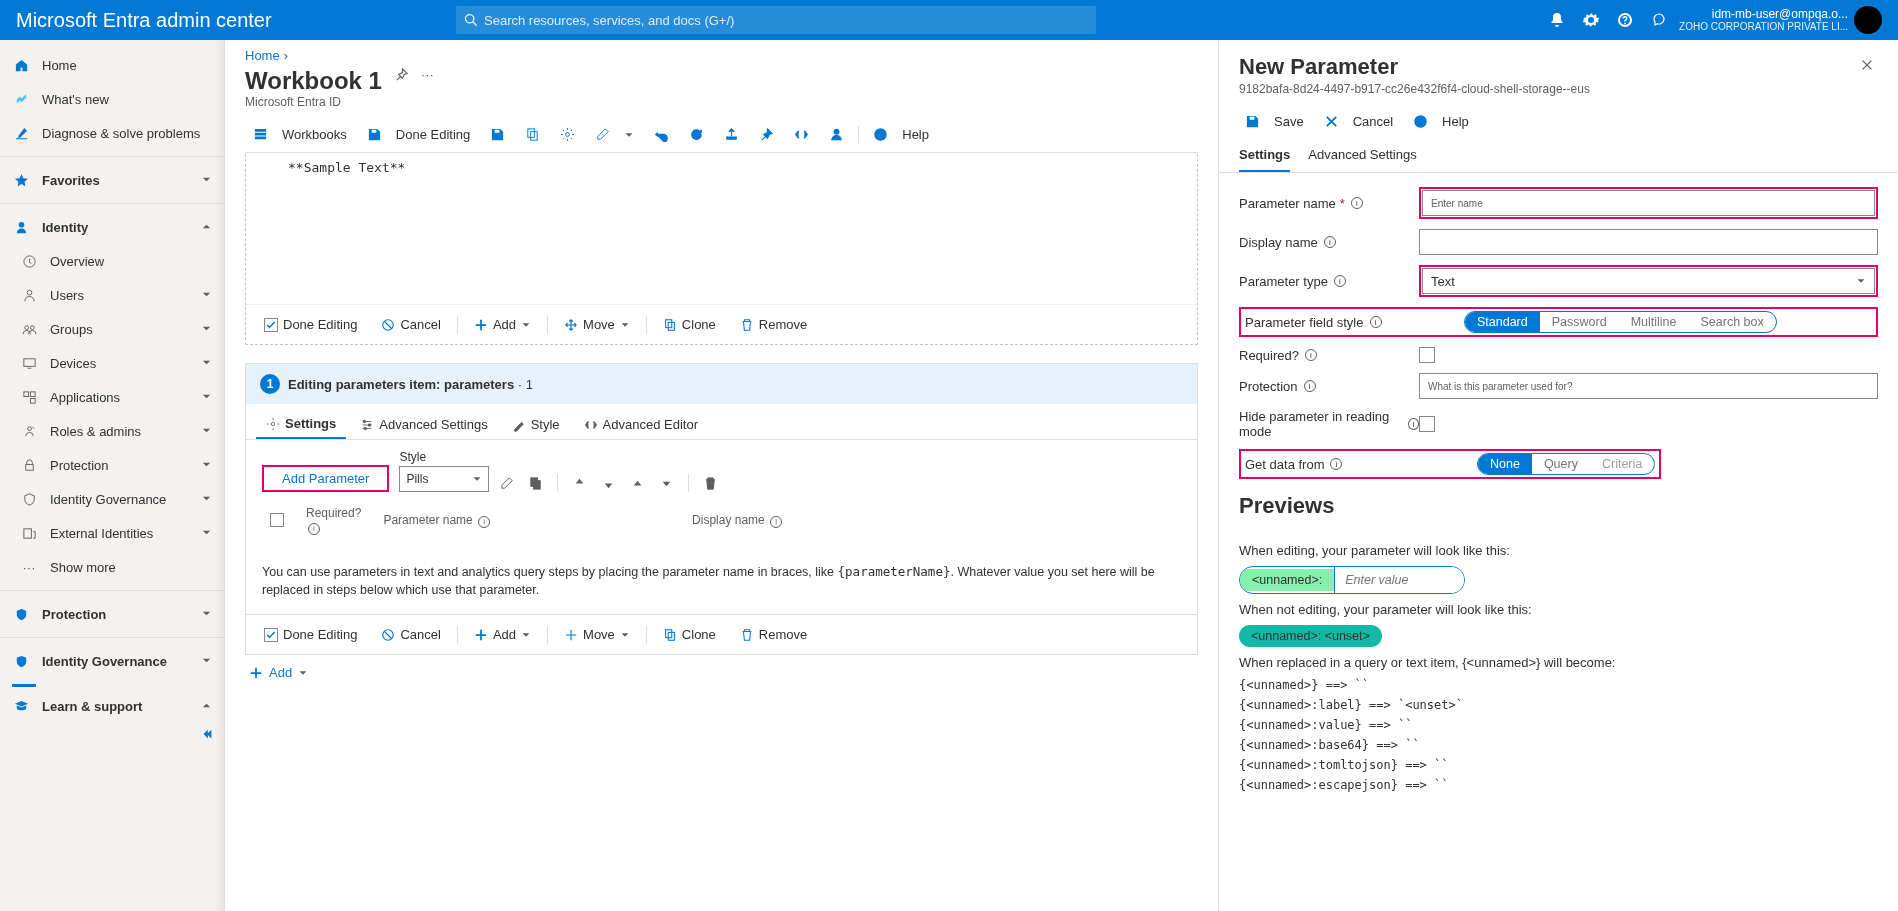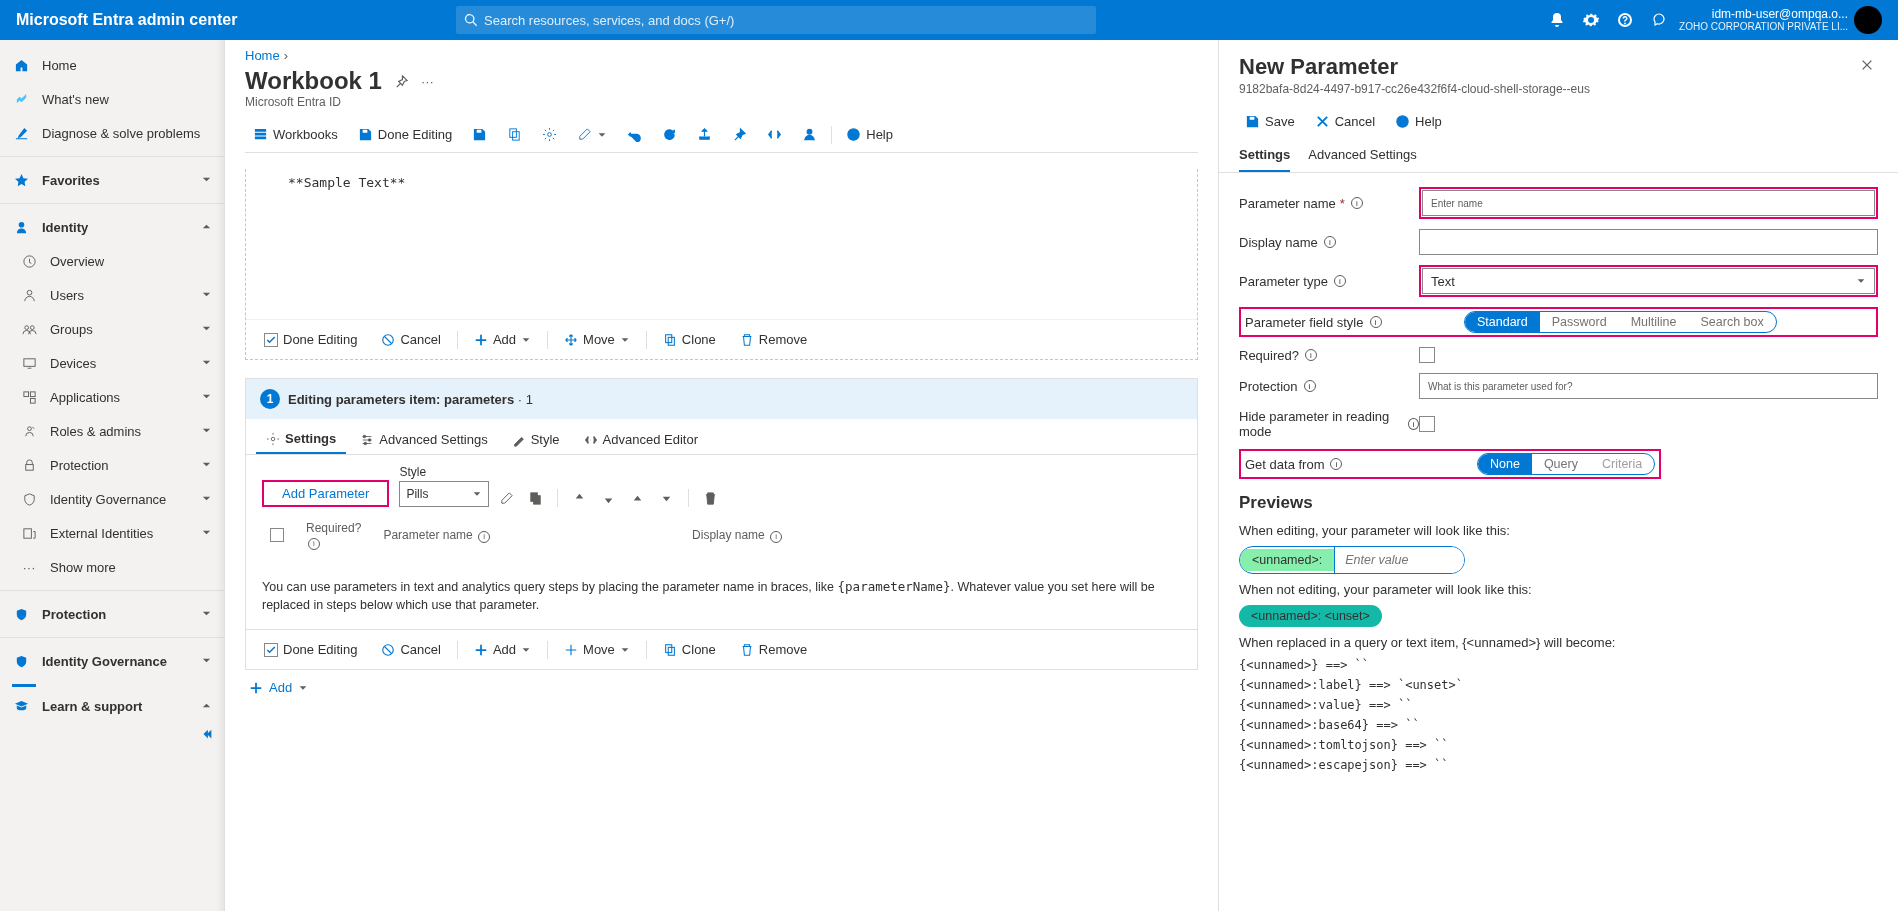--- a/index.html
+++ b/index.html
@@ -1,18 +1,18 @@
 <!DOCTYPE html>
 <html><head>
 <meta charset="utf-8">
 <style>
 *{box-sizing:border-box;margin:0;padding:0;font-family:"Segoe UI",Arial,sans-serif}
 body{background:#fff;color:#323130;font-size:13px;overflow:hidden}
 .topbar{height:40px;background:#0078d4;color:#fff;display:flex;align-items:center;padding:0 16px}
-.topbar-title{font-size:16px;font-weight:700;width:440px}
+.topbar-title{font-size:20px;font-weight:400;width:440px}
 .search-wrap{flex:0 0 640px;height:28px;background:rgba(255,255,255,.15);border-radius:2px;display:flex;align-items:center;padding:0 8px}
 .search-wrap svg{width:14px;height:14px;fill:#fff;opacity:.9;margin-right:6px}
 .search-wrap input{flex:1;background:transparent;border:none;outline:none;color:#fff;font-size:13px}
 .search-wrap input::placeholder{color:rgba(255,255,255,.85)}
 .topbar-spacer{flex:1}
 .topbar-icons{display:flex;align-items:center;gap:18px;padding-right:12px}
 .topbar-icons svg{width:16px;height:16px;fill:#fff}
 .user-info{text-align:right;font-size:11px;line-height:1.2;margin-right:6px}
 .user-info .u1{font-size:12px}
 .user-info .u2{font-size:10px;opacity:.9}
@@ -29,25 +29,25 @@
 .nav-item .chev svg{width:11px;height:11px;fill:#605e5c}
 .nav-sub{padding-left:8px}
 .nav-divider{height:1px;background:#e1dfdd;margin:6px 0}
 .blue-bar{height:3px;background:#0078d4;width:24px;margin:6px 0 2px 12px}
 .collapse-btn{display:flex;justify-content:flex-end;padding:4px 10px;color:#0078d4}
 
 .content{flex:1;display:flex;overflow:hidden}
 .workbook{flex:1;padding:8px 20px 20px 20px;overflow-y:auto;min-width:0}
 .breadcrumb{font-size:13px;color:#0078d4;margin-bottom:4px}
 .breadcrumb .sep{color:#605e5c;margin:0 4px}
-.wb-title-row{display:flex;align-items:center;gap:12px;margin-bottom:0}
+.wb-title-row{display:flex;align-items:flex-start;gap:12px;margin-bottom:0}
 .wb-title{font-size:24px;font-weight:600}
 .wb-sub{font-size:12px;color:#605e5c;margin-bottom:14px}
-.toolbar{display:flex;align-items:center;gap:4px;border-bottom:1px solid #e1dfdd;padding-bottom:6px;margin-bottom:16px}
-.tbtn{display:flex;align-items:center;gap:5px;padding:4px 8px;color:#323130;cursor:pointer;border-radius:2px;font-size:13px}
+.toolbar{display:flex;align-items:center;gap:4px;border-bottom:1px solid #e1dfdd;padding-bottom:6px;margin-bottom:1px}
+.tbtn{display:flex;align-items:center;gap:14px;padding:4px 8px;color:#323130;cursor:pointer;border-radius:2px;font-size:13px}
 .tbtn svg{width:15px;height:15px;fill:#0078d4}
 .tsep{width:1px;height:18px;background:#e1dfdd;margin:0 2px}
 
 .editor-box{border:1px dashed #c8c6c4;background:#fff;margin-top:0;border-top:none}
 .editor-area{min-height:150px;padding:6px 42px;font-family:Consolas,monospace;font-size:13px;color:#323130}
 .editor-actions{display:flex;align-items:center;gap:4px;padding:8px;border-top:1px solid #f3f2f1}
 .actbtn{display:flex;align-items:center;gap:5px;padding:4px 10px;cursor:pointer;font-size:13px;color:#323130}
 .actbtn svg{width:14px;height:14px}
 .actbtn .chk{fill:#0078d4}
 
@@ -95,21 +95,21 @@
 .txt-input{width:100%;height:26px;border:1px solid #8a8886;padding:0 8px;font-size:10px;outline:none}
 .txt-input::placeholder{color:#605e5c}
 .hl{border:2px solid #e3006d;padding:1px}
 .hl .txt-input{border:1px solid #8a8886}
 .sel{width:100%;height:26px;border:1px solid #8a8886;padding:0 8px;display:flex;align-items:center;justify-content:space-between;cursor:pointer;font-size:13px}
 .pill-group{display:flex;border:1px solid #0078d4;border-radius:12px;overflow:hidden;width:fit-content}
 .pill{padding:3px 12px;font-size:12.5px;cursor:pointer;color:#737373}
 .pill.on{background:#0078d4;color:#fff}
 .pill.dis{color:#a19f9d}
 .chk{width:16px;height:16px;border:1px solid #8a8886;cursor:pointer}
-.section-title{font-size:17px;font-weight:600;margin:14px 0 10px 0}
+.section-title{font-size:22px;font-weight:600;margin:14px 0 24px 0}
 .preview-txt{font-size:13px;margin:8px 0}
 .preview-pill{display:inline-flex;align-items:center;border:1px solid #0078d4;border-radius:14px;overflow:hidden}
 .preview-pill .lbl{padding:4px 12px;background:#86efac;font-size:12.5px}
 .preview-pill input{border:1px solid #0078d4;border-top:none;border-bottom:none;border-right:none;height:26px;padding:0 10px;font-size:12.5px;outline:none;width:130px;font-style:italic;color:#404040}
 .chip{display:inline-block;background:#14b8a6;padding:4px 12px;border-radius:12px;font-size:12.5px}
 .mono{font-family:Consolas,monospace;font-size:12px;color:#323130;margin:6px 0}
 svg.chev-d{width:10px;height:10px;fill:#605e5c}
 .hl-row{border:2px solid #e3006d;padding:2px 4px;display:inline-flex;align-items:center}
 </style>
 </head>

